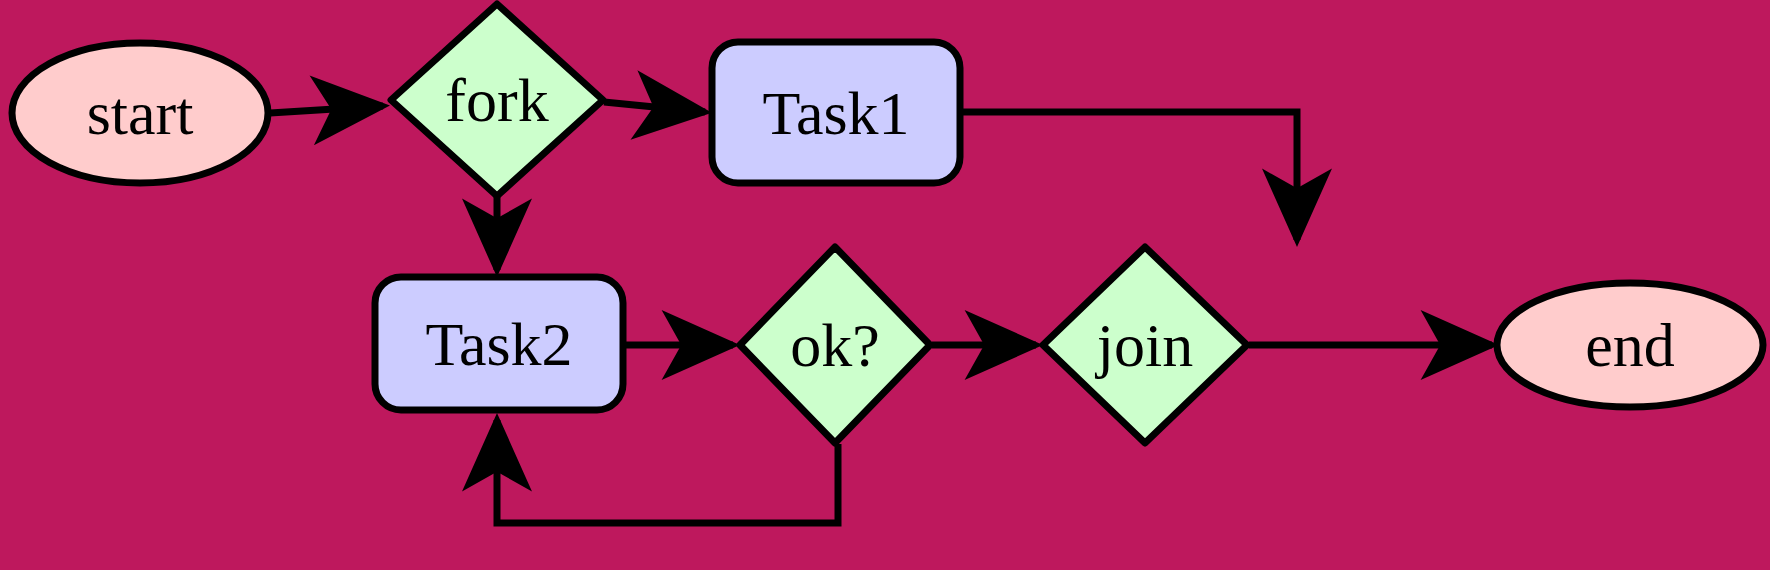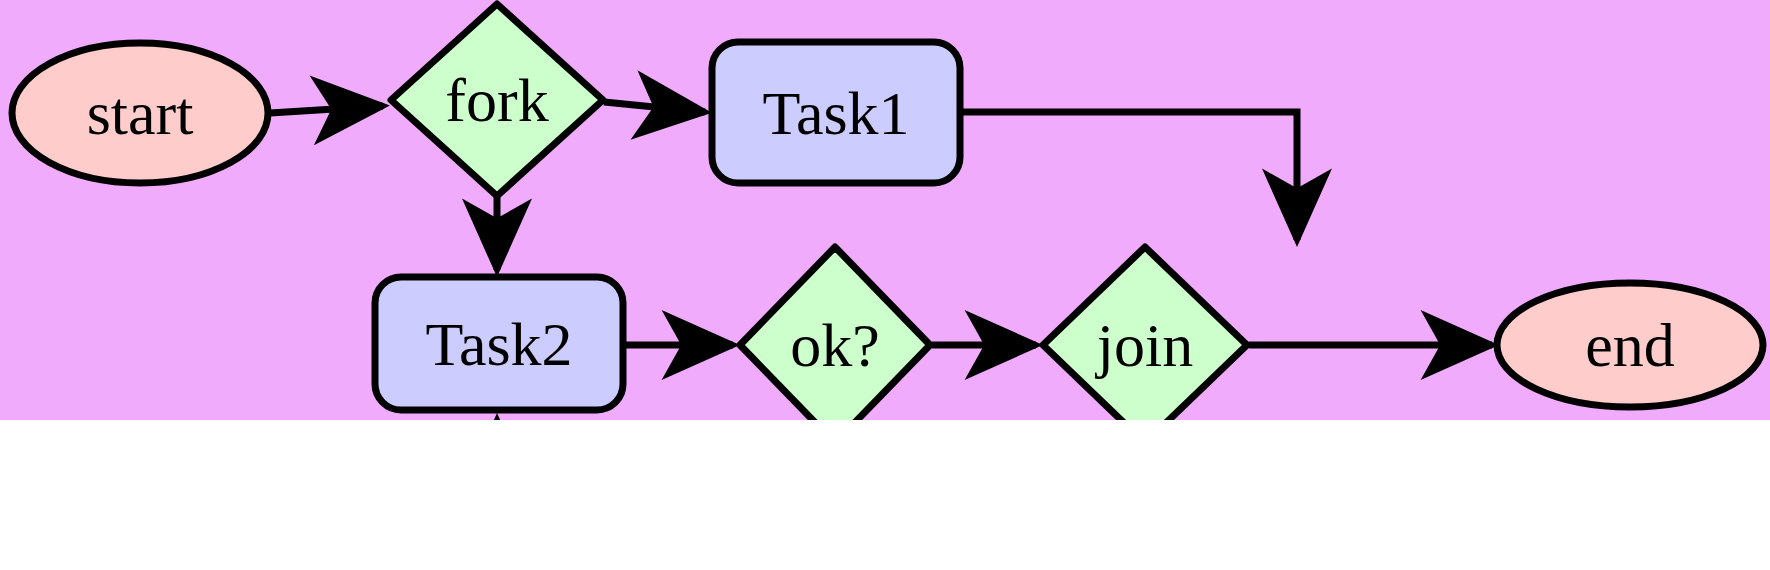--- a/index.html
+++ b/index.html
@@ -7,22 +7,22 @@
     margin: 0;
     padding: 0;
     background: #ffffff;
   }
   body {
     font-family: "Liberation Serif", "DejaVu Serif", serif;
   }
   #canvas {
     position: relative;
     width: 1770px;
-    height: 420px;
-    background: #f0abfc;
+    height: 570px;
+    background: #be185d;
     overflow: hidden;
   }
   #flow-svg {
     position: absolute;
     top: 0;
     left: 0;
     width: 1770px;
     height: 570px;
   }
   .node-label {

